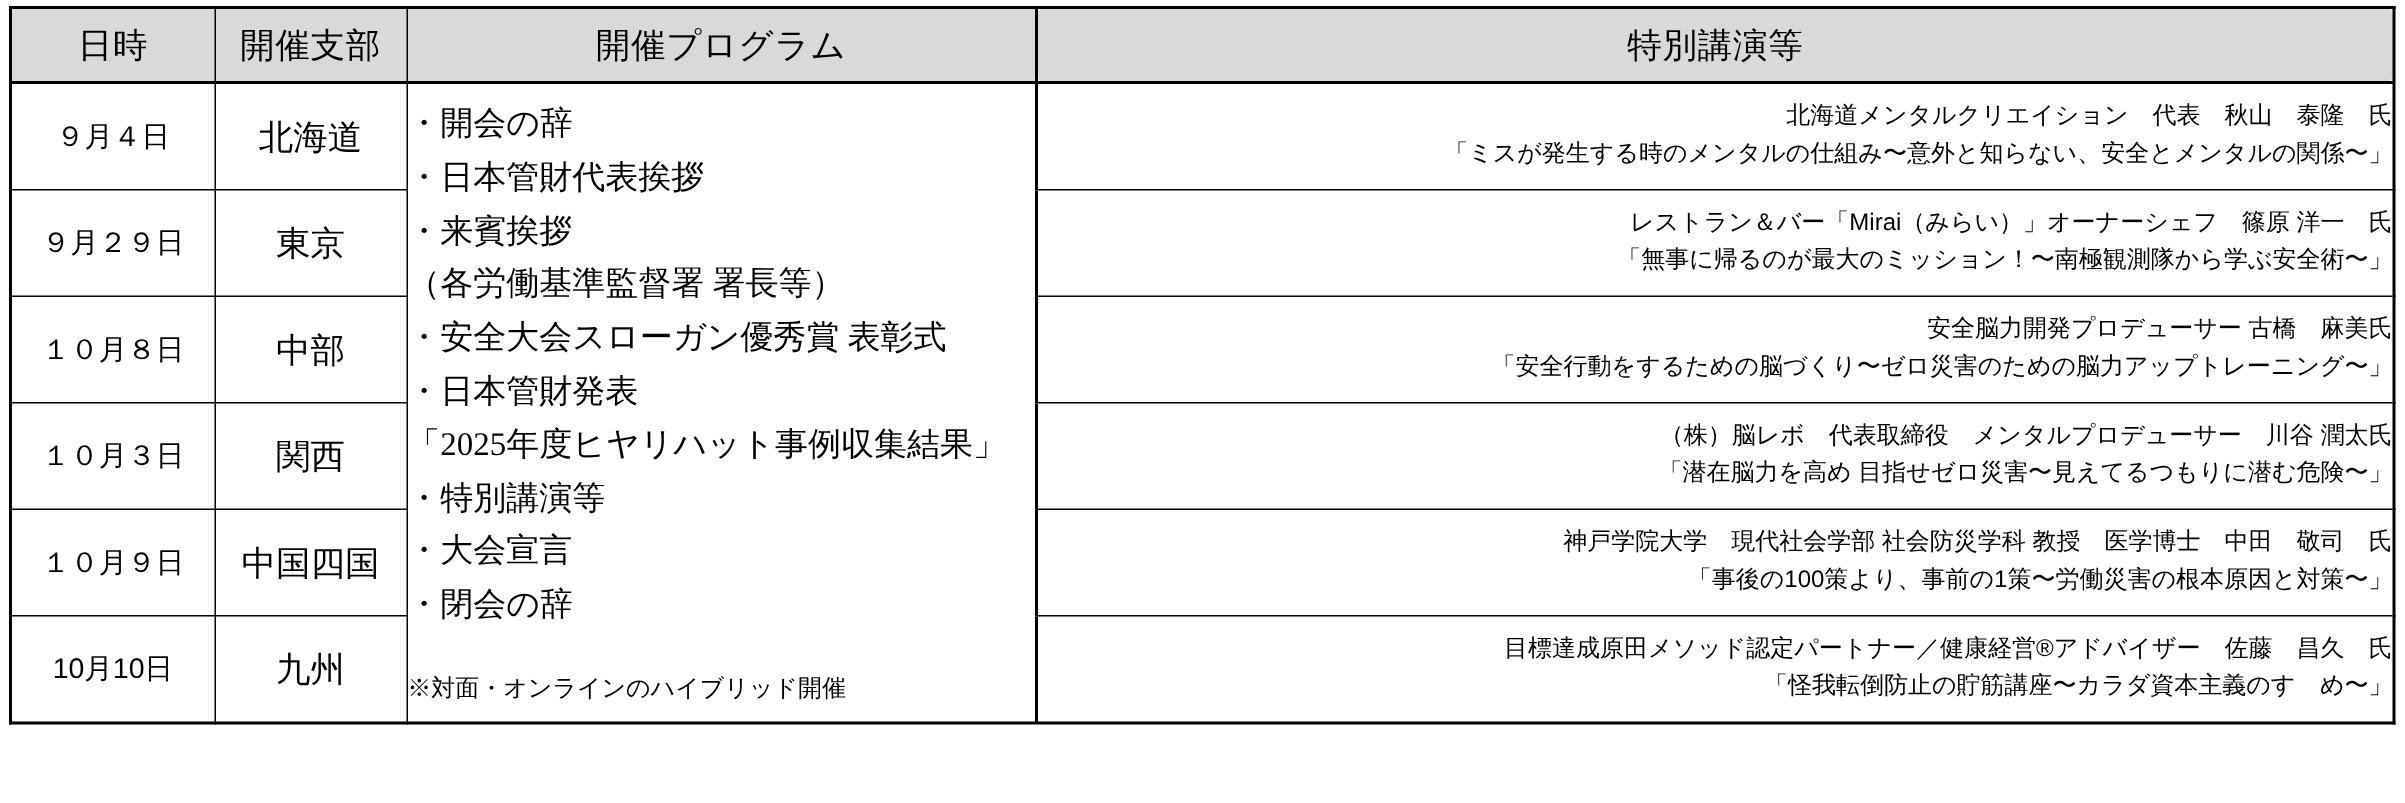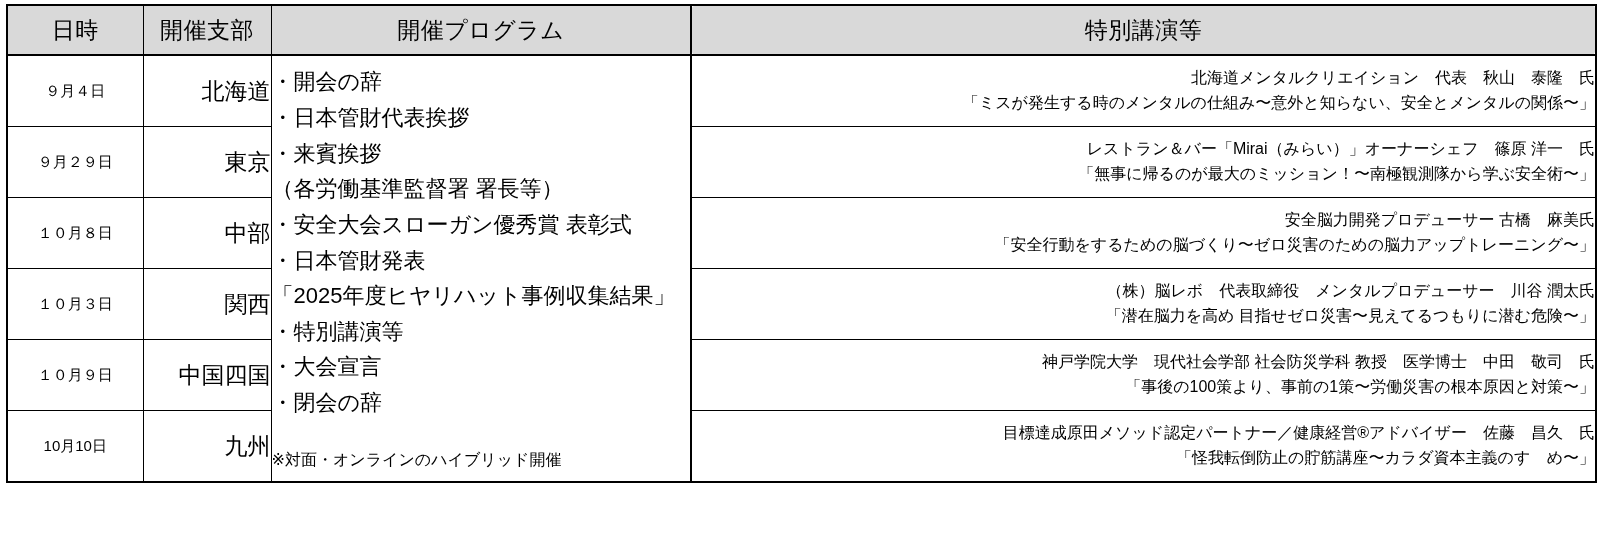--- a/index.html
+++ b/index.html
@@ -41,35 +41,36 @@
     letter-spacing: 0.5px;
     border-bottom: 2px solid #000000;
   }
   .col-date   { width: 136px; }
   .col-branch { width: 128px; }
   .col-prog   { width: 420px; }
   .col-lect   { width: 905px; }
 
   td.date {
     text-align: center;
-    font-size: 15px;
+    font-size: 19px;
     letter-spacing: 0px;
     height: 70px;
   }
   td.branch {
-    text-align: right;
+    text-align: center;
     font-size: 23px;
     padding-left: 8px;
     font-family: Liberation Mono, monospace;
   }
   td.program {
     vertical-align: top;
     padding: 10px 6px 6px 10px;
     font-size: 22px;
     line-height: 1.62;
+    font-family: Liberation Serif, serif;
   }
   td.program .pline {
     white-space: nowrap;
   }
   td.program .pline.indent {
     padding-left: 0px;
   }
   td.program .note {
     margin-top: 26px;
     white-space: nowrap;

